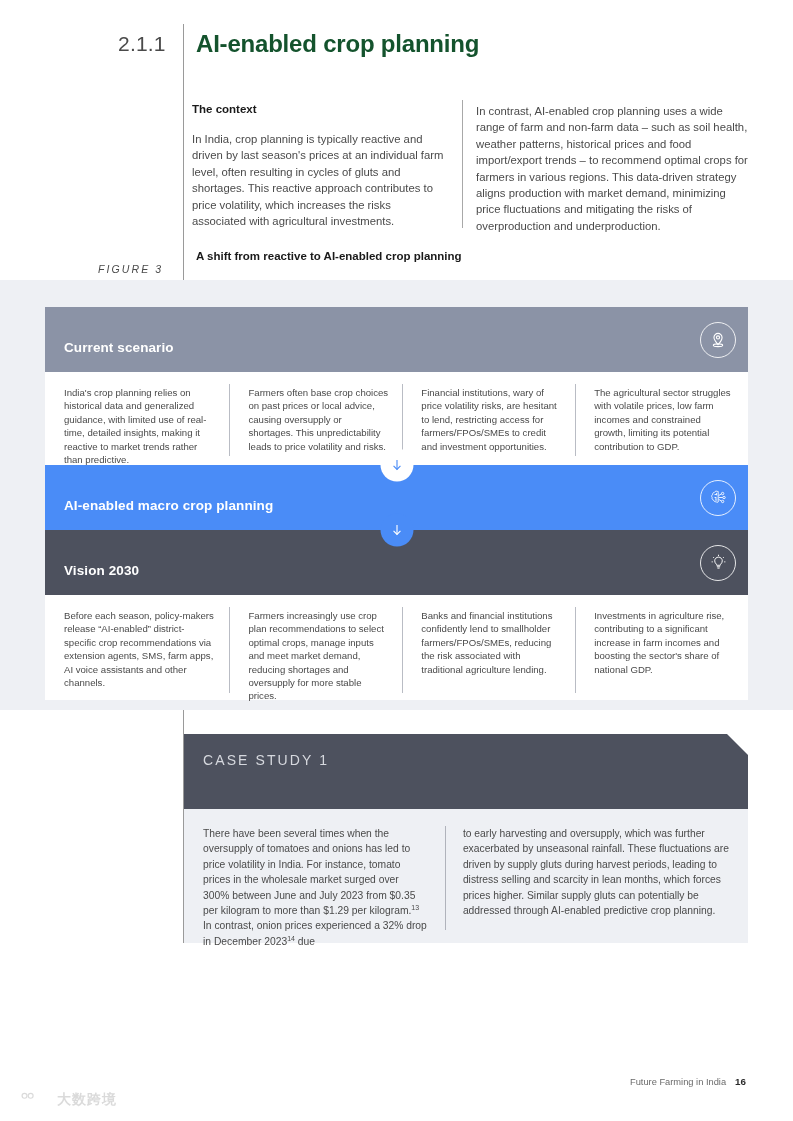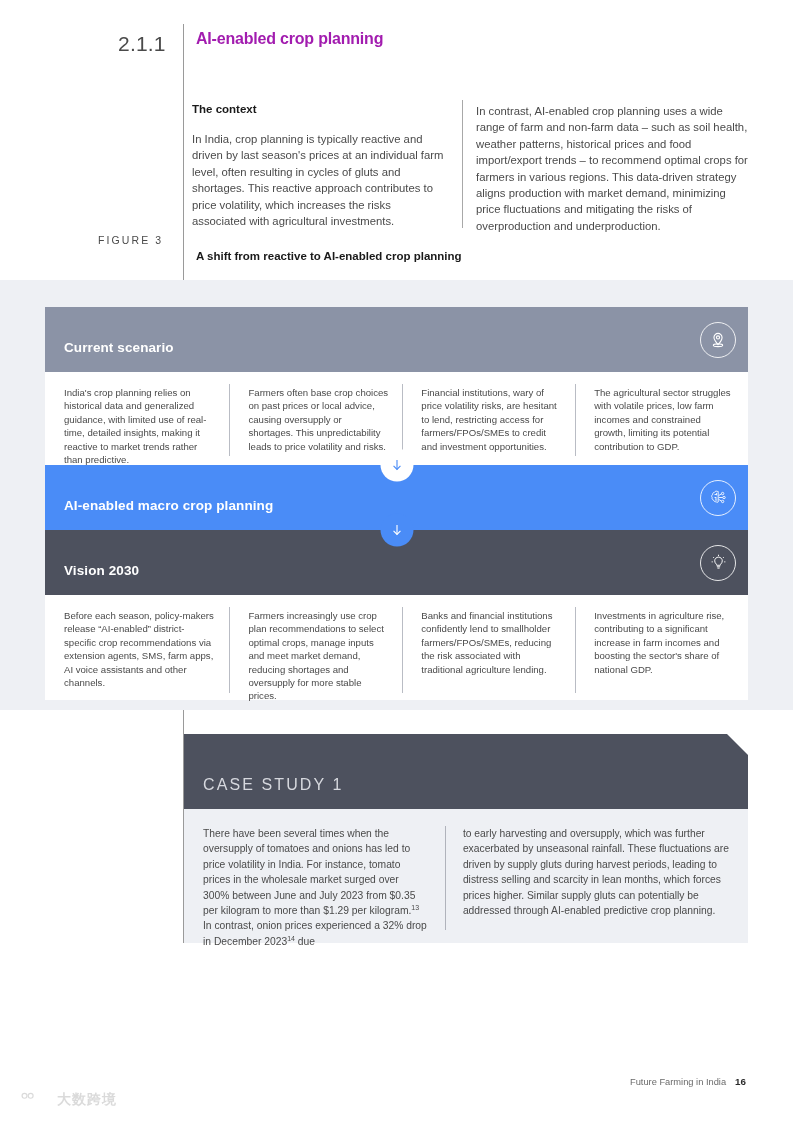--- a/index.html
+++ b/index.html
@@ -24,41 +24,41 @@
     background:#9a9a9a;
   }
 
   
   .sec-num {
     position:absolute; left:118px; top:32px;
     font-size:21px; color:#4a4a4a; letter-spacing:.2px;
   }
   .sec-title {
     position:absolute; left:196px; top:30px;
-    font-size:16px; font-weight:bold; color:#a21caf; letter-spacing:-.2px;
+    font-size:24px; font-weight:bold; color:#14532d; letter-spacing:-.2px;
   }
 
   
   .intro-left {
     position:absolute; left:192px; top:103px; width:253px;
   }
   .intro-right {
     position:absolute; left:476px; top:103px; width:272px;
   }
   .intro-rule {
     position:absolute; left:462px; top:100px; width:1px; height:128px;
     background:#a8a8a8;
   }
   .ctx-head { font-size:11.5px; font-weight:bold; color:#1a1a1a; margin-bottom:16px; }
   .body-sm { font-size:11.3px; line-height:16.4px; color:#4a4a4a; }
 
   
   .fig-label {
-    position:absolute; left:98px; top:234px;
-    font-size:10.5px; letter-spacing:2.1px; color:#4a4a4a;
+    position:absolute; left:98px; top:263px;
+    font-size:10.5px; letter-spacing:2.1px; color:#4a4a4a;font-style:italic;
   }
   .fig-rule {
     position:absolute; left:183px; top:246px; width:1px; height:24px; background:#9a9a9a;
   }
   .fig-title {
     position:absolute; left:196px; top:250px;
     font-size:11.5px; font-weight:bold; color:#1a1a1a;
   }
 
   
@@ -123,21 +123,21 @@
   
   .cs {
     position:absolute; left:184px; top:734px; width:564px;
   }
   .cs-head {
     position:relative; height:75px; background:#4d515e;
     box-sizing:border-box; padding:18px 0 0 19px;
     clip-path:polygon(0 0, calc(100% - 21px) 0, 100% 21px, 100% 100%, 0 100%);
   }
   .cs-kicker {
-    color:#d6d8de; font-size:16px; letter-spacing:2.1px; margin-bottom:7px;margin-top:24px;
+    color:#d6d8de; font-size:14px; letter-spacing:2.1px; margin-bottom:7px;
   }
   .cs-title {
     color:#ffffff; font-size:14px; font-weight:bold;
   }
   .cs-body {
     background:#eef0f4; display:flex; box-sizing:border-box;
     padding:17px 0 18px 0; height:134px;
   }
   .cs-col {
     position:relative; box-sizing:border-box;

